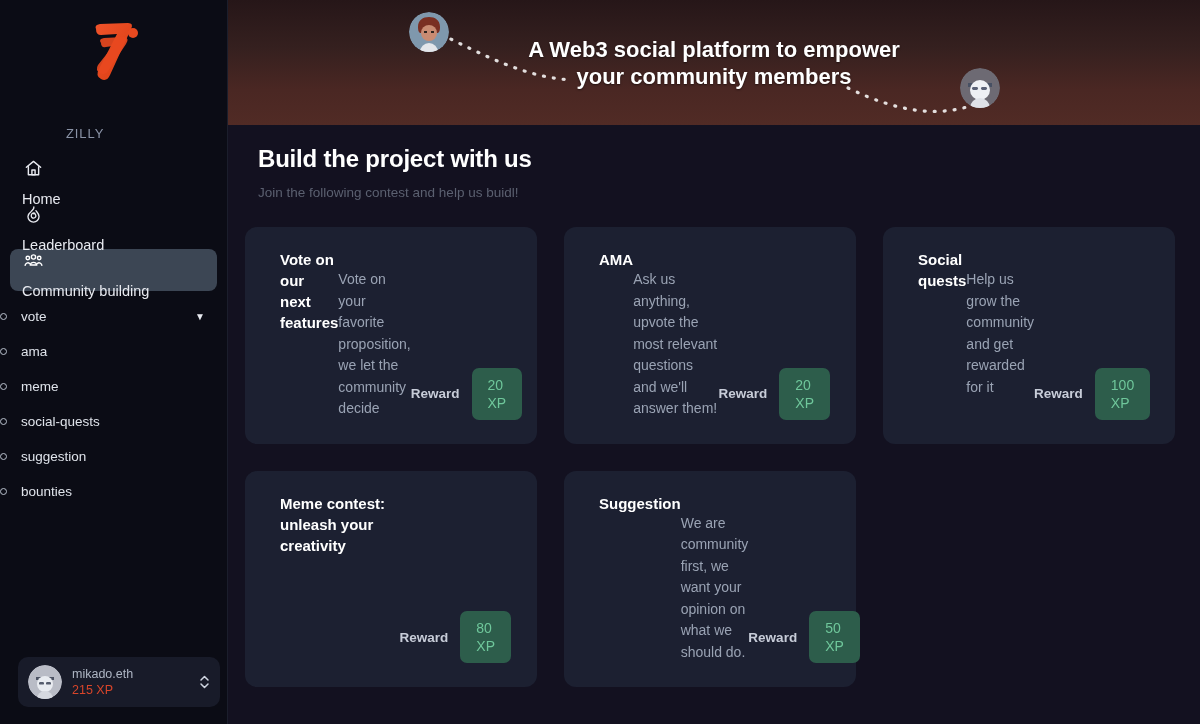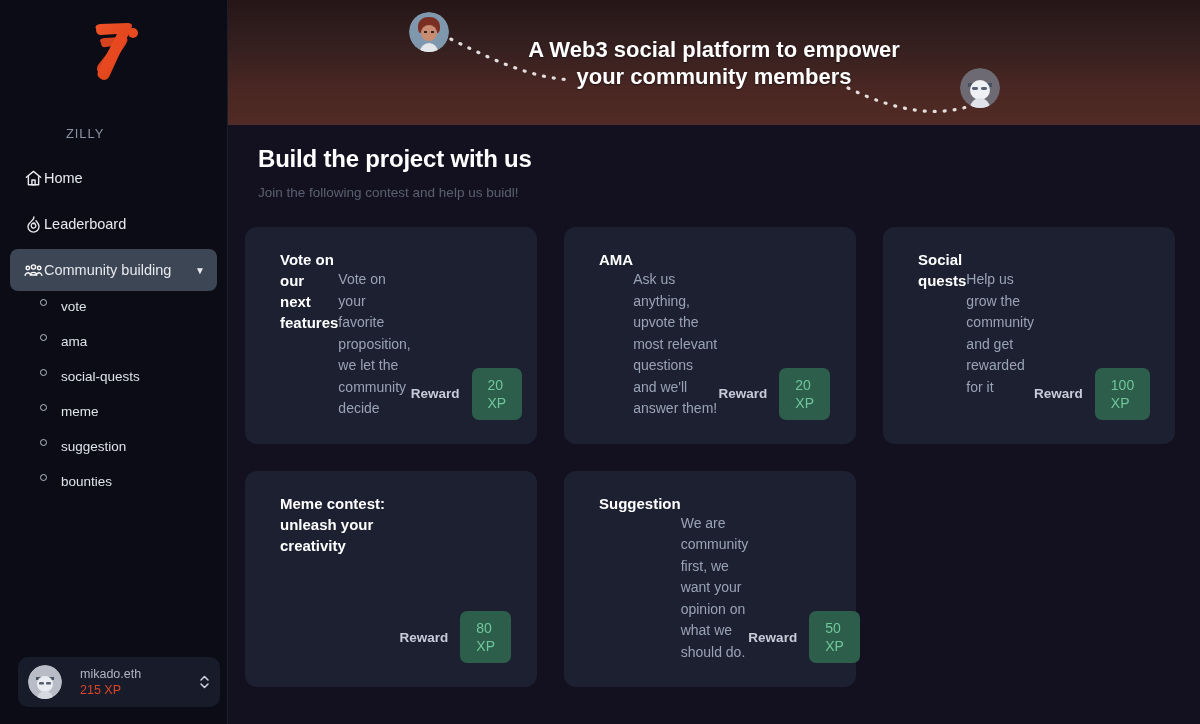--- a/index.html
+++ b/index.html
@@ -24,46 +24,47 @@
     display: flex; align-items: center; justify-content: center;
     padding-top: 6px;
   }
   .logo { width: 60px; height: 72px; display:block; }
   .brand {
     color: #8a93a6; font-size: 13px; letter-spacing: 0.9px;
     padding: 22px 0 0 22px; font-weight: 400; margin-left: 44px;
   }
   .nav { margin-top: 16px; }
   .nav-item {
-    display: flex; align-items: center; 
+    display: flex; gap: 12px;
     height: 42px; margin: 0 10px; padding: 0 12px;
     border-radius: 8px; color: #e8eaf0; font-size: 14.5px;
     cursor: pointer;
+    flex-direction: column;
   }
   .nav-item .ico { width: 22px; height: 22px; flex: 0 0 22px;
     display:flex; align-items:center; justify-content:center; }
   .nav-item.active { background: #3c4654; }
   .nav-item .caret { margin-left: auto; font-size: 10px; color: #e8eaf0; }
   .nav-spacer { height: 4px; }
   .sub-list { margin-top: 8px; }
   .sub-item {
-    display: flex; align-items: flex-start; gap: 14px;
-    height: 35px; padding-left: 40px;
+    display: flex; align-items: center; gap: 14px;
+    height: 35px; 
     color: #dfe3ea; font-size: 13.5px; cursor: pointer;
   }
   .dot-o {
     width: 7px; height: 7px; border-radius: 50%;
     border: 1.3px solid #b9c0cc; flex: 0 0 7px;
   }
   
   .user-card {
     position: absolute; left: 18px; bottom: 17px;
     width: 202px; height: 50px;
     background: #181b29; border-radius: 10px;
-    display: flex; align-items: center; gap: 18px;
+    display: flex; align-items: center; gap: 10px;
     padding: 0 10px; cursor: pointer;
   }
   .avatar-sm { width: 34px; height: 34px; border-radius: 50%; flex:0 0 34px; overflow:hidden; }
   .user-meta { display: flex; flex-direction: column; justify-content: center; }
   .user-name { color: #aeb6c4; font-size: 12.5px; line-height: 15px; }
   .user-xp { color: #d8452a; font-size: 12.5px; line-height: 16px; }
   .updown { margin-left: auto; color: #cfd5e0; font-size: 11px; line-height: 8px;
             display:flex; flex-direction:column; align-items:center; }
 
   
@@ -181,25 +182,25 @@
         <div class="sub-item">
           <span class="dot-o"></span>
           <span>vote</span>
         </div>
         <div class="sub-item">
           <span class="dot-o"></span>
           <span>ama</span>
         </div>
         <div class="sub-item">
           <span class="dot-o"></span>
+          <span>meme</span>
+        </div>
+        <div class="sub-item">
+          <span class="dot-o"></span>
           <span>social-quests</span>
-        </div>
-        <div class="sub-item">
-          <span class="dot-o"></span>
-          <span>meme</span>
         </div>
         <div class="sub-item">
           <span class="dot-o"></span>
           <span>suggestion</span>
         </div>
         <div class="sub-item">
           <span class="dot-o"></span>
           <span>bounties</span>
         </div>
       </div>

